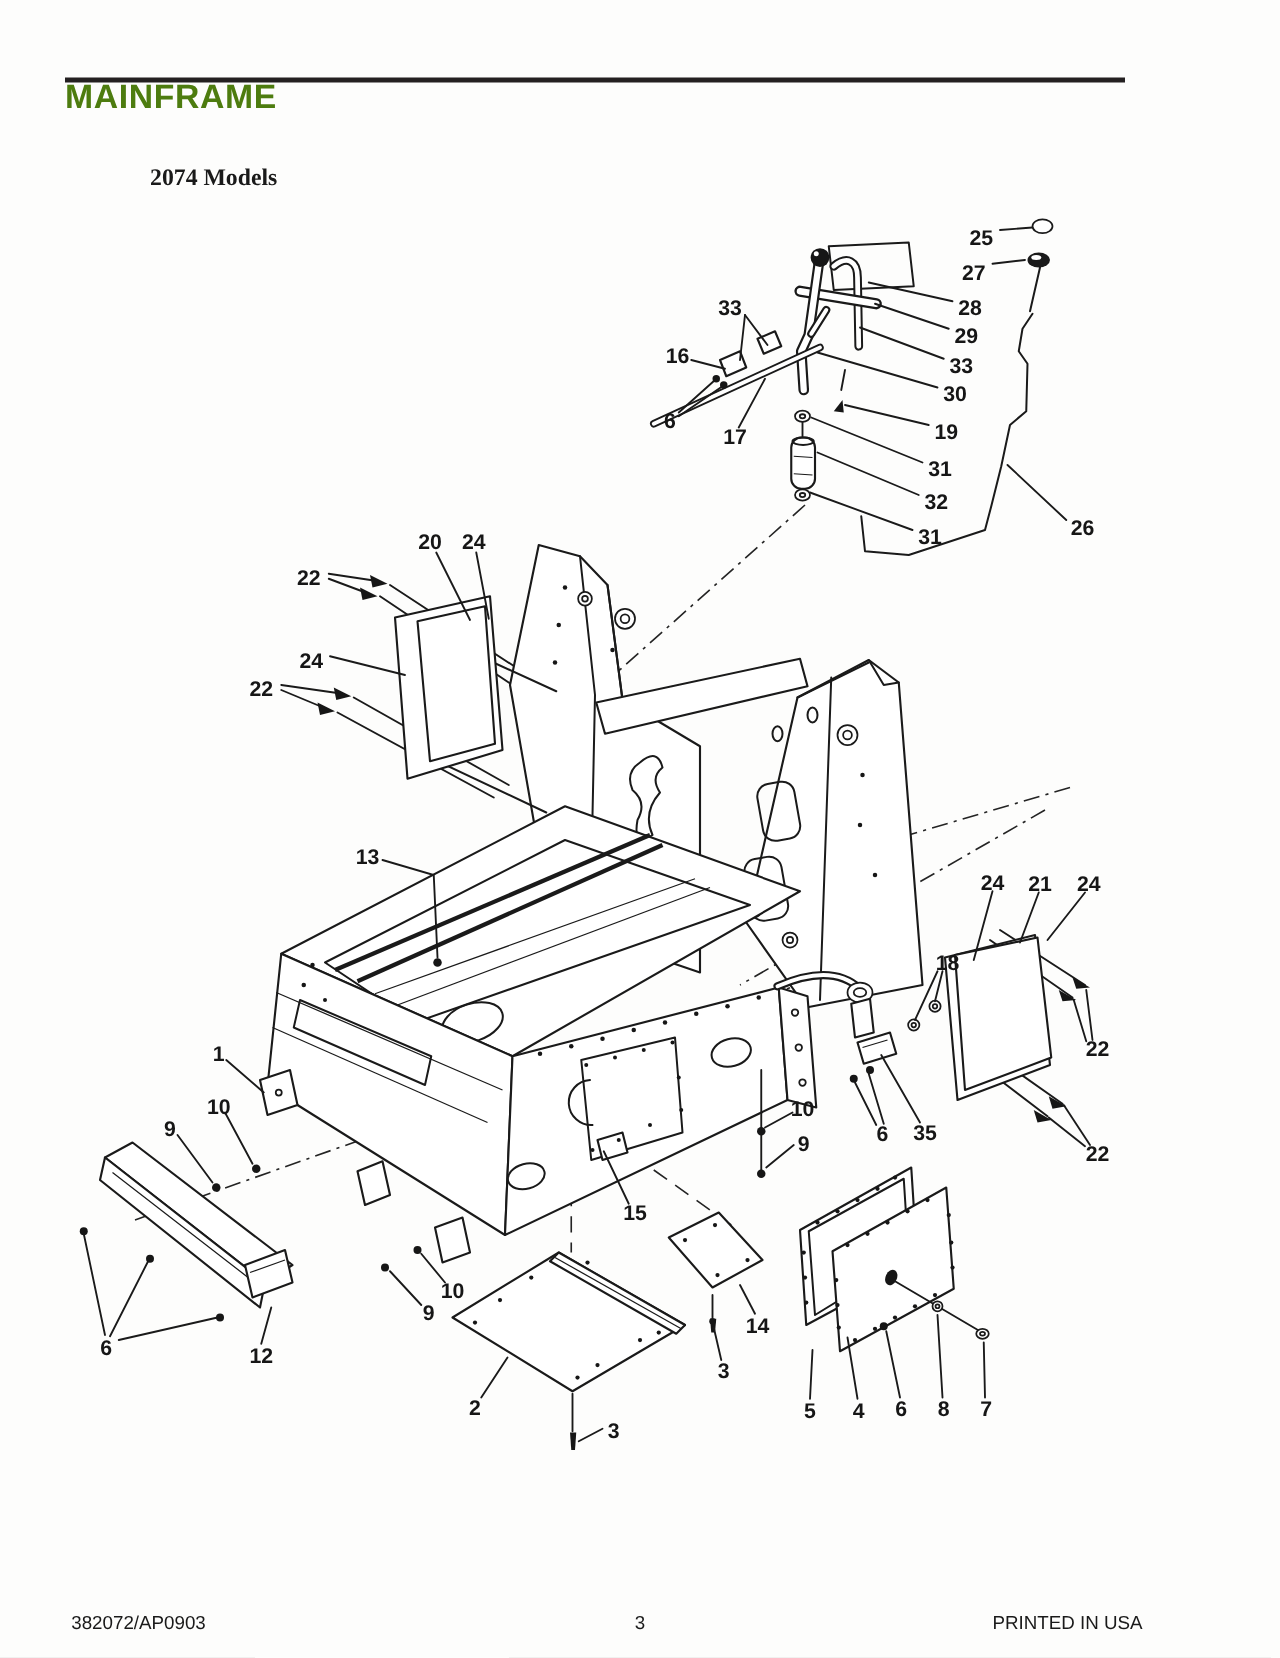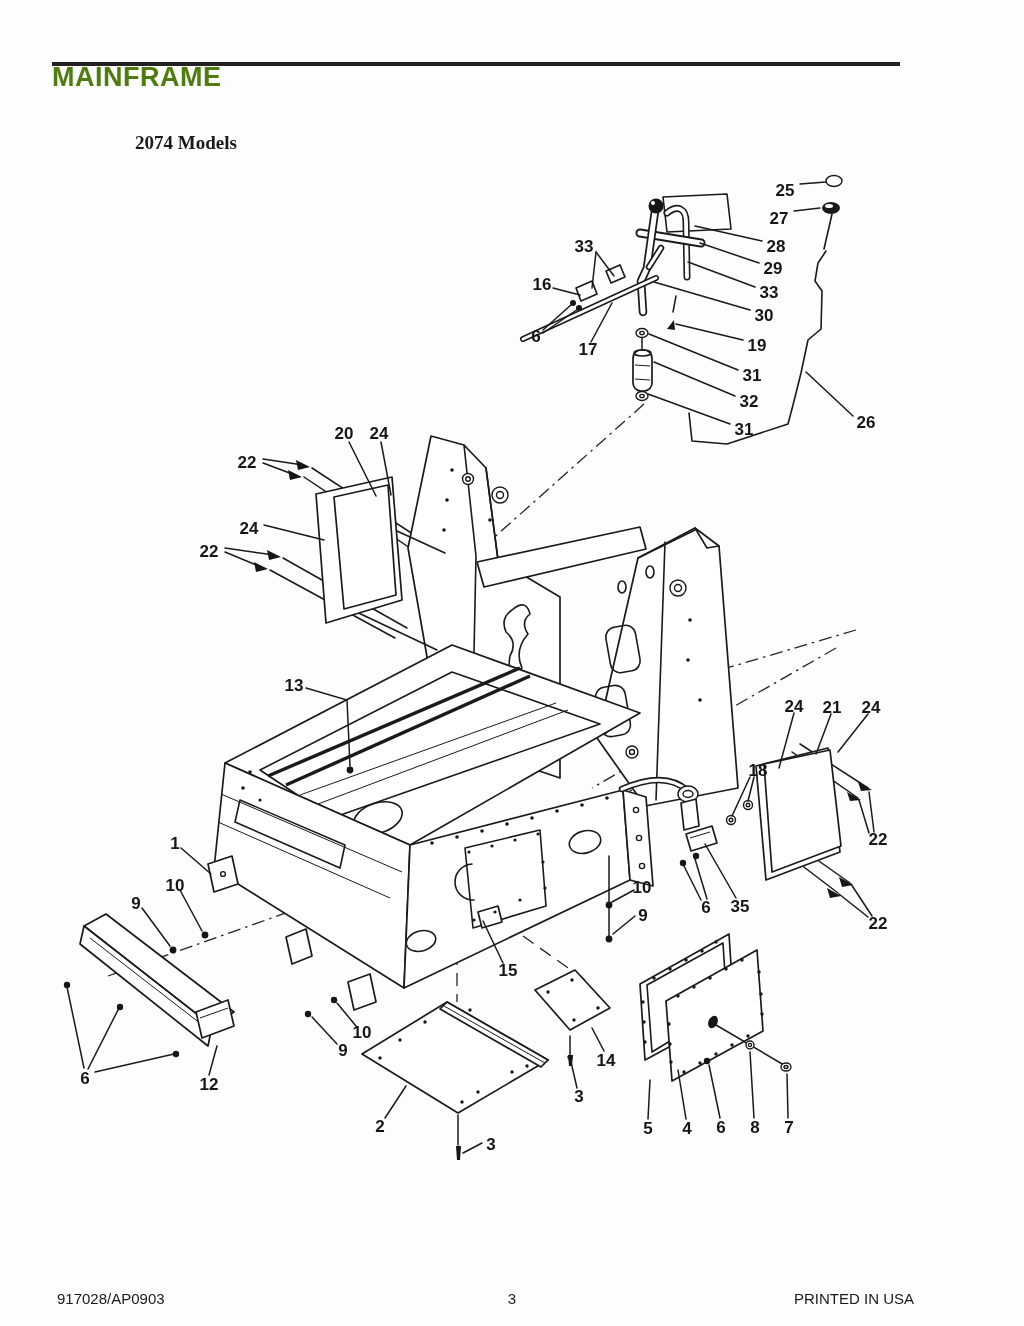--- a/index.html
+++ b/index.html
@@ -1,21 +1,21 @@
 <!DOCTYPE html>
 <html><head>
 <meta charset="utf-8">
 <style>
   html,body{margin:0;padding:0;background:#e8e8e8;}
   .page{position:relative;width:1024px;height:1326px;background:#fdfdfc;margin:0 auto;
         font-family:"Liberation Sans",sans-serif;color:#161616;overflow:hidden;}
   .title{position:absolute;left:52px;top:30px;font-size:27px;font-weight:bold;
          letter-spacing:.5px;color:#4d7c0f;margin-top:32px;}
   .title-rule{position:absolute;left:52px;top:62px;width:848px;height:4px;background:#242021;}
-  .subtitle{position:absolute;left:135px;top:132px;font-size:19px;font-weight:bold;
+  .subtitle{position:absolute;left:120px;top:132px;font-size:19px;font-weight:bold;
             font-family:"Liberation Serif",serif;color:#1a1a1a;text-align:center;}
   .diagram-svg{position:absolute;left:0;top:0;width:1024px;height:1326px;}
   .footer{position:absolute;left:0;bottom:36px;width:1024px;font-size:15px;color:#1a1a1a;}
   .footer .fl{position:absolute;left:57px;}
   .footer .fc{position:absolute;left:0;width:100%;text-align:center;}
   .footer .fr{position:absolute;right:110px;}
   
   .ln{stroke:#1a1a1a;stroke-width:1.5;fill:none;stroke-linecap:round;}
   .pt{stroke:#1a1a1a;stroke-width:1.7;fill:#fff;stroke-linejoin:round;}
   .pn{stroke:#1a1a1a;stroke-width:1.6;fill:none;stroke-linejoin:round;stroke-linecap:round;}
@@ -432,17 +432,17 @@
         <text x="606" y="1066" class="callout">14</text>
         <text x="648" y="1134" class="callout">5</text>
         <text x="687" y="1134" class="callout">4</text>
         <text x="721" y="1133" class="callout">6</text>
         <text x="755" y="1133" class="callout">8</text>
         <text x="789" y="1133" class="callout">7</text>
       </g>
   </svg>
 
   <div class="footer">
-    <span class="fl">917028/AP0903</span>
+    <span class="fl">382072/AP0903</span>
     <span class="fc">3</span>
     <span class="fr">PRINTED IN USA</span>
   </div>
 </div>
 
 </body></html>

